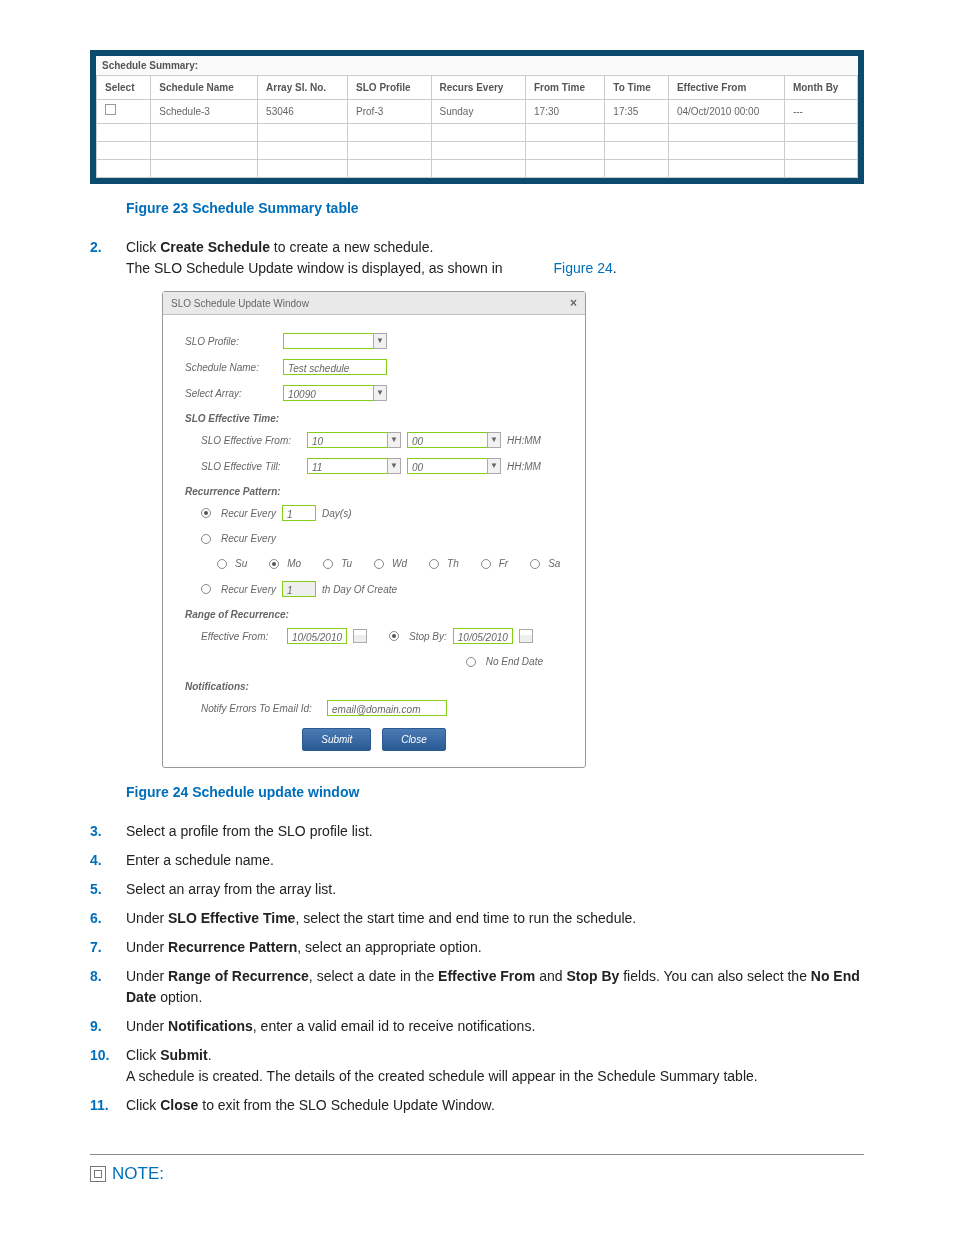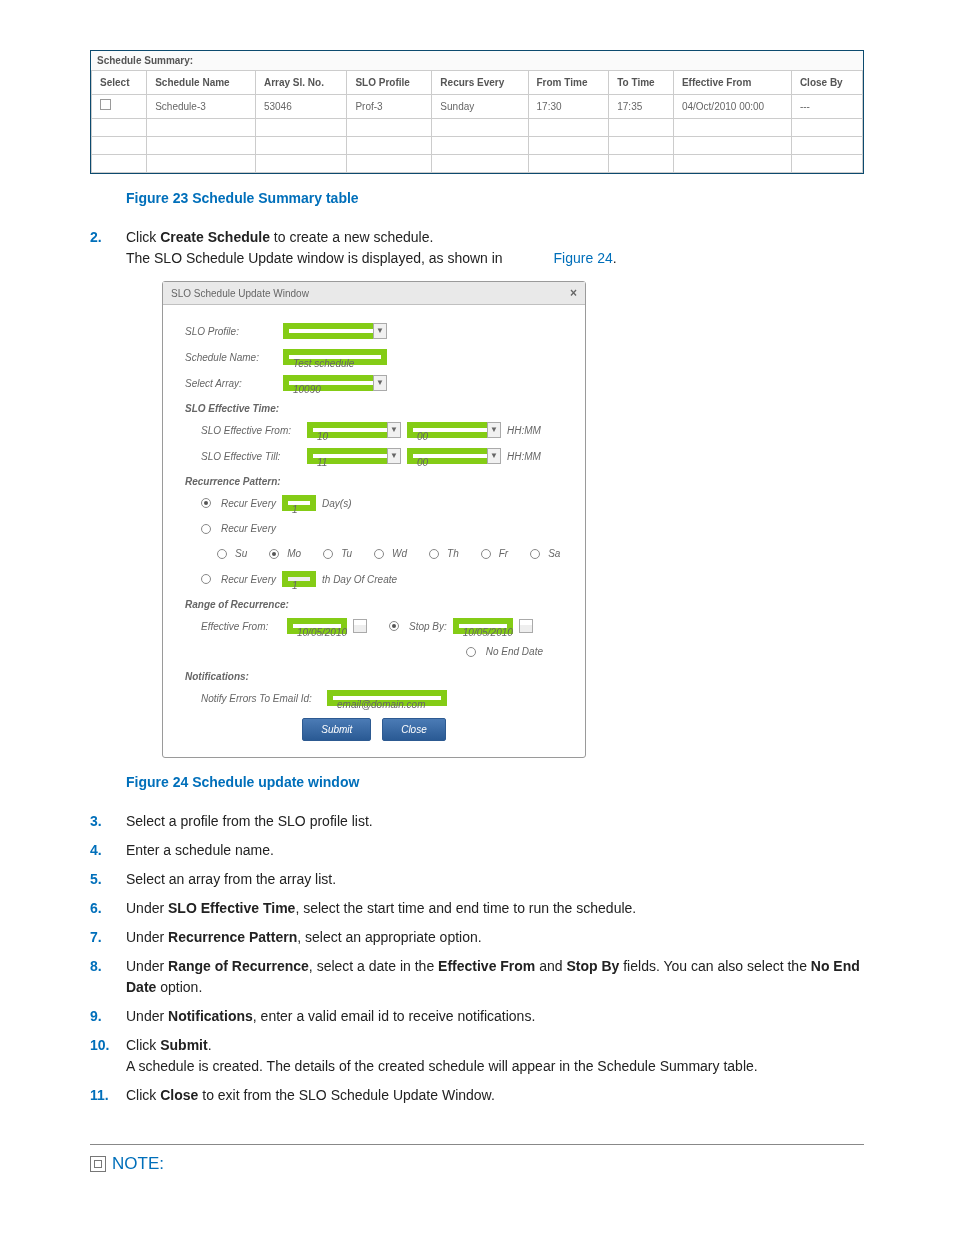--- a/index.html
+++ b/index.html
@@ -7,21 +7,21 @@
     font-family: Arial, Helvetica, sans-serif;
     font-size: 14px;
     color: #222;
     background: #fff;
     width: 954px;
     padding: 50px 90px 60px 90px;
     line-height: 1.5;
   }
 
   
-  .sched-table-wrap { border: 1px solid #0c4a6e; margin-bottom: 14px; font-size: 10px; color:#5a5a5a;}
+  .sched-table-wrap { border: 6px solid #0c4a6e; margin-bottom: 14px; font-size: 10px; color:#5a5a5a;}
   .sched-header { background:#fafafa; padding:2px 6px; font-weight:bold; color:#555;}
   table.sched { width:100%; border-collapse:collapse; font-size:10px; }
   table.sched th, table.sched td {
     border:1px solid #ccc; padding:4px 8px; text-align:left; color:#666;
     white-space:nowrap;
   }
   table.sched th { font-weight:bold; color:#555;}
   table.sched tr.empty td { height:18px; }
   .cbx {
     display:inline-block; width:11px; height:11px;
@@ -46,21 +46,21 @@
     width:424px; border:1px solid #9a9a9a; border-radius:3px;
     margin:12px 0 10px 36px; font-size:10px; color:#666; background:#fff;
   }
   .dialog-title {
     background:#e9e9e9; padding:2px 8px; border-bottom:1px solid #c0c0c0;
     display:flex; justify-content:space-between; align-items:center; font-size:10px;
   }
   .dialog-body { padding:18px 22px 16px;font-style:italic; }
   .row { display:flex; align-items:center; margin-bottom:10px; gap:6px; }
   .label { width:92px; }
-  .input { border:6px solid #84cc16; background:#fff; padding:1px 4px; font-size:10px; height:16px; }
+  .input { border:1px solid #84cc16; background:#fff; padding:1px 4px; font-size:10px; height:16px; }
   .dropdown { display:inline-flex; align-items:stretch; }
   .dropdown .input { width:80px; border-right:none; }
   .dd-btn {
     width:14px; height:16px; border:1px solid #aaa; background:#f1f1f1;
     display:flex; align-items:center; justify-content:center; font-size:8px;
   }
   .mini-input { width:34px; }
   .section-head { font-weight:bold; margin:4px 0 6px; font-size:10px; }
   .indent { padding-left:16px; }
   .radio {
@@ -105,21 +105,21 @@
     <thead>
       <tr>
         <th>Select</th>
         <th>Schedule Name</th>
         <th>Array Sl. No.</th>
         <th>SLO Profile</th>
         <th>Recurs Every</th>
         <th>From Time</th>
         <th>To Time</th>
         <th>Effective From</th>
-        <th>Close By</th>
+        <th>Month By</th>
       </tr>
     </thead>
     <tbody>
       <tr>
         <td><span class="cbx"></span></td>
         <td>Schedule-3</td>
         <td>53046</td>
         <td>Prof-3</td>
         <td>Sunday</td>
         <td>17:30</td>

